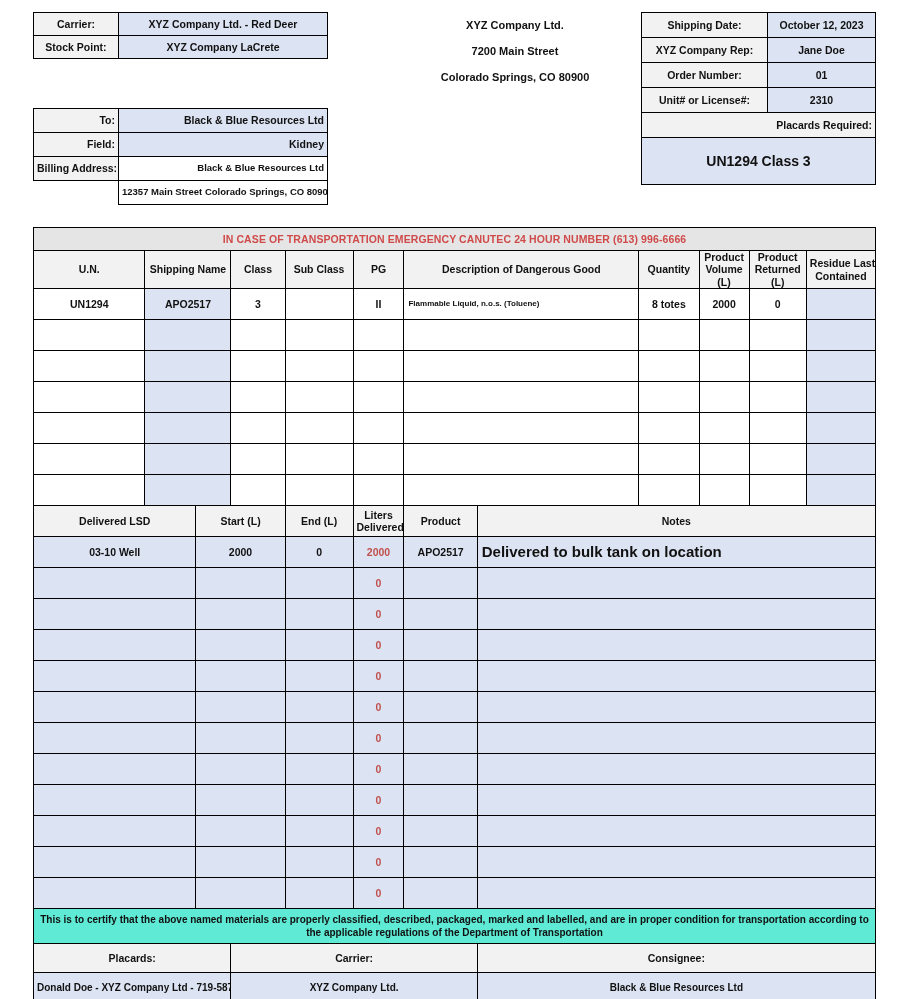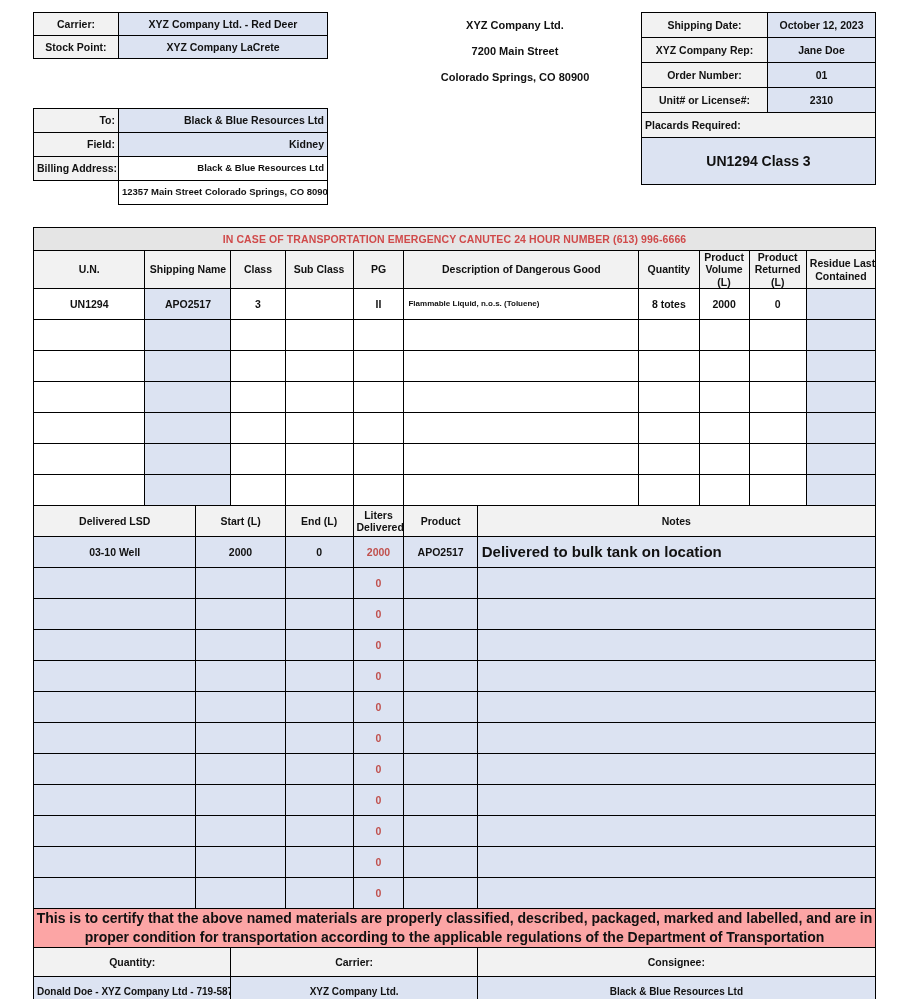--- a/index.html
+++ b/index.html
@@ -68,21 +68,21 @@
     line-height: 26px;
   }
 
   #shipping-block {
     position: absolute;
     left: 641px; top: 12px;
     width: 235px;
   }
   #shipping-block td { height: 24px; }
   #shipping-block td.lbl { width: 119px; }
-  #shipping-block td.placard-lbl { text-align:left; }
+  #shipping-block td.placard-lbl { text-align:right; }
   #shipping-block td.placard-val { height: 46px; font-size: 14px; }
 
   #to-block {
     position: absolute;
     left: 33px; top: 108px;
     width: 295px;
   }
   #to-block td { height: 23px; text-align: right; }
   #to-block td.lbl { width: 78px; }
   #to-block td.addr { height: 23px; font-size: 9.5px; background:#ffffff; }
@@ -104,22 +104,22 @@
   }
   #main-table .dg-hdr { height: 38px; }
   #main-table .dg-row { height: 31px; }
   #main-table .desc { font-size: 8px; text-align:left; padding-left:4px; }
 
   #main-table .lsd-hdr { height: 27px; }
   #main-table .del-row { height: 27px; }
   #main-table .notes { font-size: 15px; text-align:left; padding-left:4px; }
 
   #certify-cell {
-    background:#fca5a5;
-    font-size: 14px;
+    background:#5eead4;
+    font-size: 10px;
     font-weight: bold;
     height: 34px !important;
     white-space: normal;
     line-height: 1.35;
     padding: 0 2px;
   }
   #main-table .sig-hdr { height: 28px; background:#f2f2f2; font-size: 10.5px;}
   #main-table .sig-val { height: 30px; background:#dce3f2; font-size: 10px;}
 </style>
 </head>
@@ -429,21 +429,21 @@
         <td colspan="5" class="val notes"></td>
       </tr>
     </tbody>
 
   <tbody>
       <tr>
     <td id="certify-cell" colspan="14">This is to certify that the above named materials are properly classified, described, packaged, marked and labelled, and are in proper condition for transportation according to the applicable regulations of the Department of Transportation</td>
   </tr>
 
   <tr>
-    <td class="sig-hdr" colspan="4">Quantity:</td>
+    <td class="sig-hdr" colspan="4">Placards:</td>
     <td class="sig-hdr" colspan="5">Carrier:</td>
     <td class="sig-hdr" colspan="5">Consignee:</td>
   </tr>
 
   <tr>
     <td class="sig-val" colspan="4">Donald Doe - XYZ Company Ltd - 719-587-4069</td>
     <td class="sig-val" colspan="5">XYZ Company Ltd.</td>
     <td class="sig-val" colspan="5">Black &amp; Blue Resources Ltd</td>
   </tr>
 

